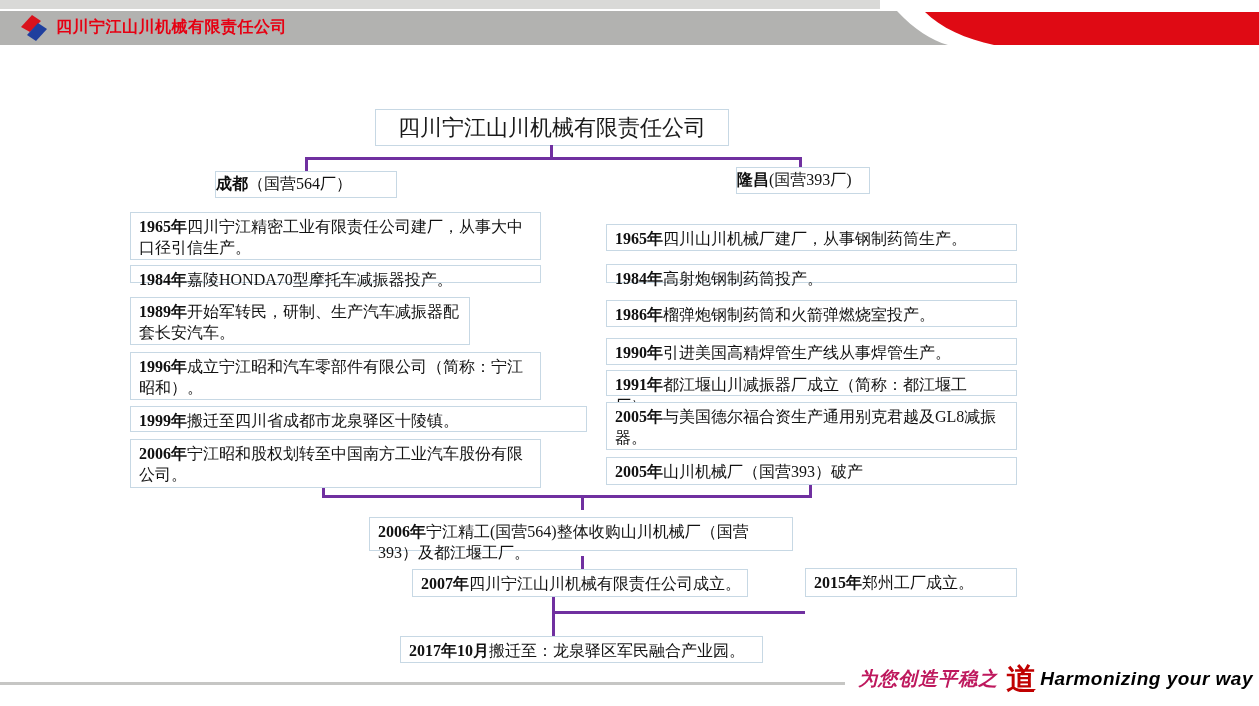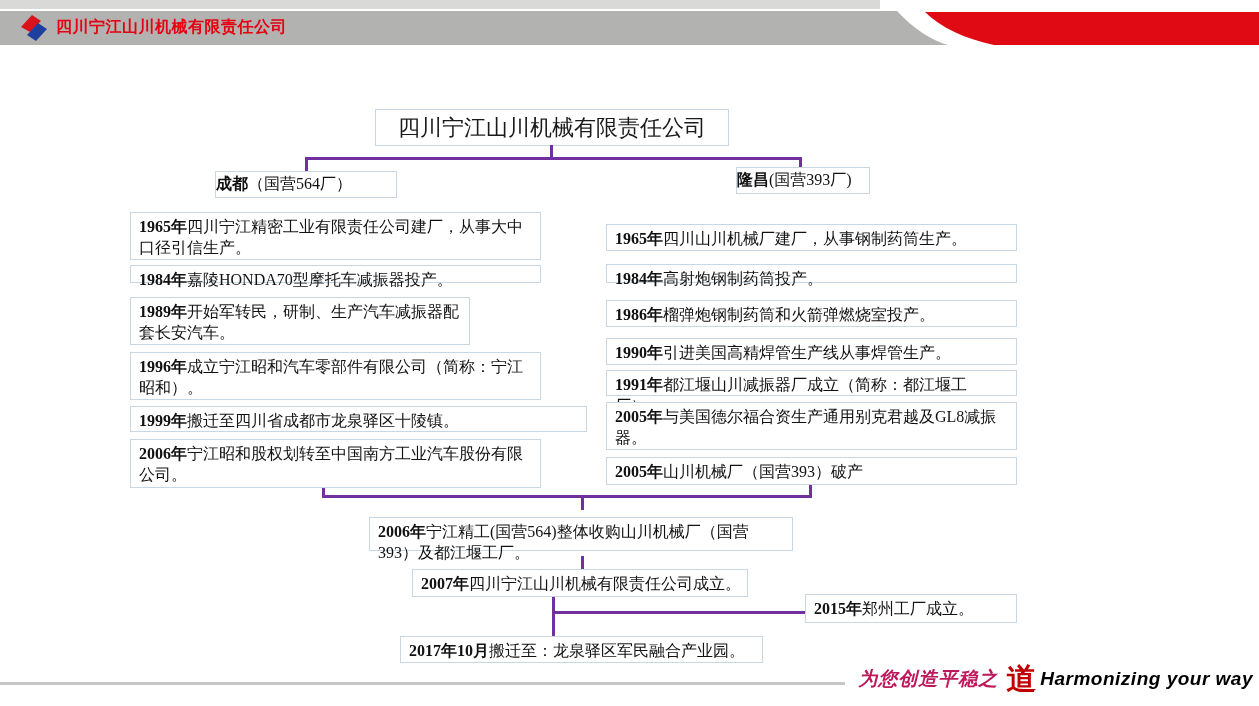--- a/index.html
+++ b/index.html
@@ -138,21 +138,21 @@
 
   <div class="conn" style="left:581px;top:556px;width:3px;height:14px;"></div>
 
   <div class="box ctr" style="left:412px;top:569px;width:336px;height:28px;white-space:nowrap;">
     <span class="yr">2007年</span><span>四川宁江山川机械有限责任公司成立。</span>
   </div>
 
   <div class="conn" style="left:552px;top:597px;width:3px;height:40px;"></div>
   <div class="conn" style="left:552px;top:611px;width:253px;height:3px;"></div>
 
-  <div class="box" style="left:805px;top:594px;width:212px;height:29px;white-space:nowrap;">
+  <div class="box" style="left:805px;top:568px;width:212px;height:29px;white-space:nowrap;">
     <span class="yr">2015年</span><span>郑州工厂成立。</span>
   </div>
 
   <div class="box" style="left:400px;top:636px;width:363px;height:27px;white-space:nowrap;">
     <span class="yr">2017年10月</span><span>搬迁至：龙泉驿区军民融合产业园。</span>
   </div>
 
   <div class="bottom-line"></div>
   <div class="slogan">
     <span class="slogan-cn">为您创造平稳之</span>

